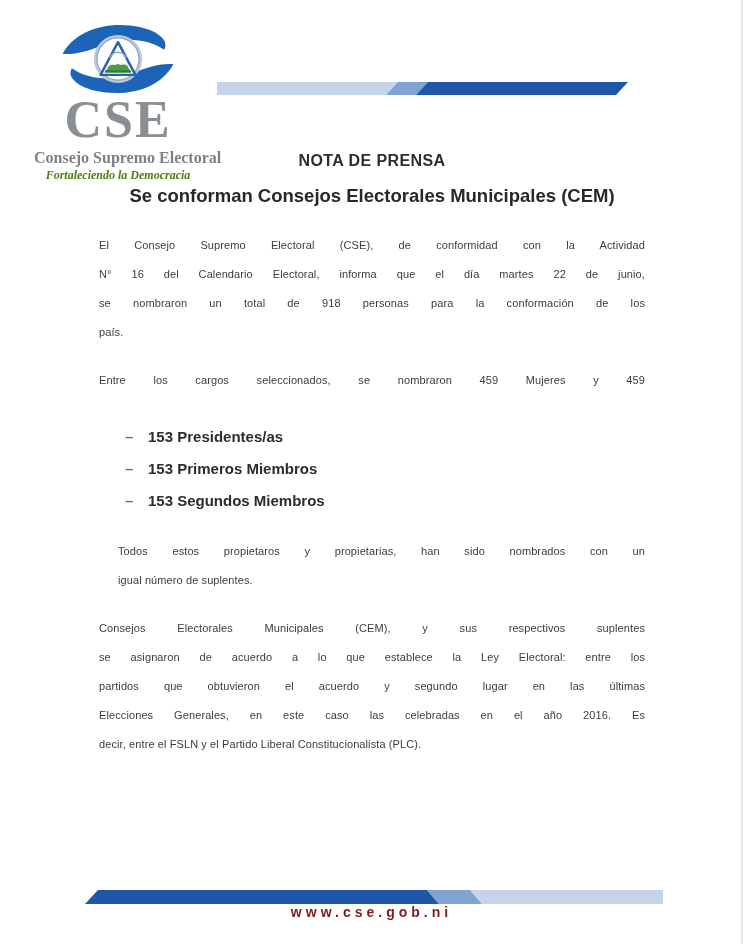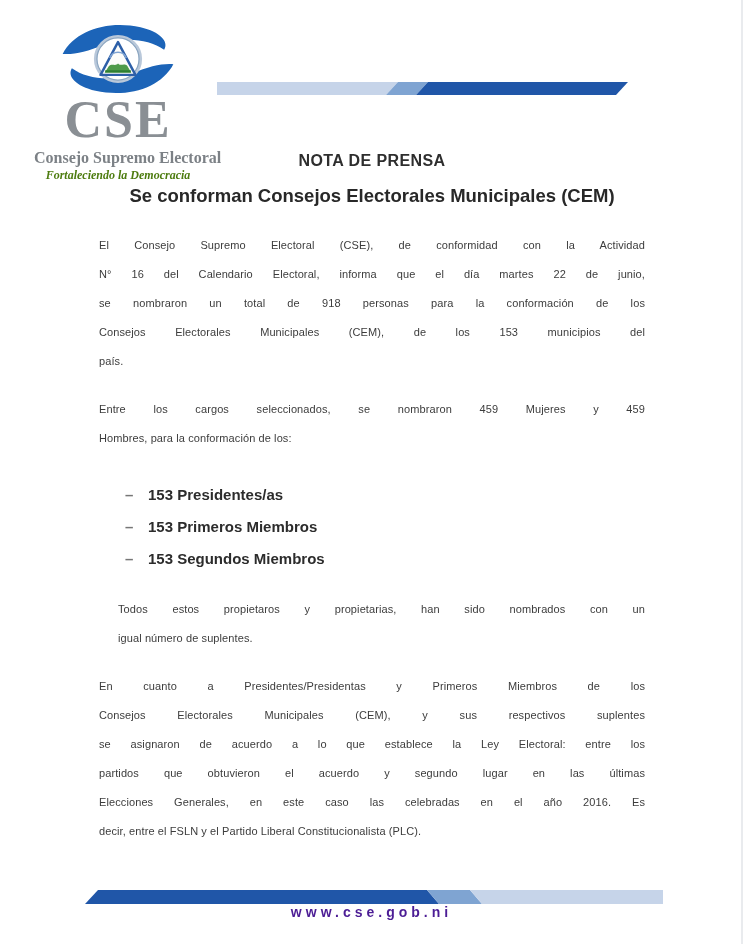--- a/index.html
+++ b/index.html
@@ -81,27 +81,25 @@
 </svg>
 
 <div class="content">
   <div class="kicker">NOTA DE PRENSA</div>
   <div class="headline">Se conforman Consejos Electorales Municipales (CEM)</div>
 
   <div class="para first">
     <div class="line">El Consejo Supremo Electoral (CSE), de conformidad con la Actividad</div>
     <div class="line">N° 16 del Calendario Electoral, informa que el día martes 22 de junio,</div>
     <div class="line">se nombraron un total de 918 personas para la conformación de los</div>
-    <div class="line">Consejos Electorales Municipales (CEM), de los 153 municipios del</div>
     <div class="line last">país.</div>
   </div>
 
   <div class="para">
     <div class="line">Entre los cargos seleccionados, se nombraron 459 Mujeres y 459</div>
-    <div class="line last">Hombres, para la conformación de los:</div>
   </div>
 
   <div class="bullets">
     <div class="bullet">
       <span class="dash">–</span>
       <span>153 Presidentes/as</span>
     </div>
     <div class="bullet">
       <span class="dash">–</span>
       <span>153 Primeros Miembros</span>
@@ -111,28 +109,27 @@
       <span>153 Segundos Miembros</span>
     </div>
   </div>
 
   <div class="para after-list">
     <div class="line">Todos estos propietaros y propietarias, han sido nombrados con un</div>
     <div class="line last">igual número de suplentes.</div>
   </div>
 
   <div class="para">
-    <div class="line">En cuanto a Presidentes/Presidentas y Primeros Miembros de los</div>
     <div class="line">Consejos Electorales Municipales (CEM), y sus respectivos suplentes</div>
     <div class="line">se asignaron de acuerdo a lo que establece la Ley Electoral: entre los</div>
     <div class="line">partidos que obtuvieron el acuerdo y segundo lugar en las últimas</div>
     <div class="line">Elecciones Generales, en este caso las celebradas en el año 2016. Es</div>
     <div class="line last">decir, entre el FSLN y el Partido Liberal Constitucionalista (PLC).</div>
   </div>
 </div>
 
 <svg class="bottombar" width="578" height="14" viewBox="0 0 578 14">
   <polygon points="13,0 342,0 354,14 0,14" style="fill: rgb(32, 86, 168);"></polygon>
   <polygon points="342,0 385,0 397,14 354,14" style="fill: rgb(127, 164, 210);"></polygon>
   <polygon points="385,0 578,0 578,14 397,14" style="fill: rgb(198, 212, 233);"></polygon>
 </svg>
 
-<div class="footer-url" style="color: #4c1d95;">www.cse.gob.ni</div>
+<div class="footer-url" style="color: #7f1d1d;">www.cse.gob.ni</div>
 
 </body></html>

